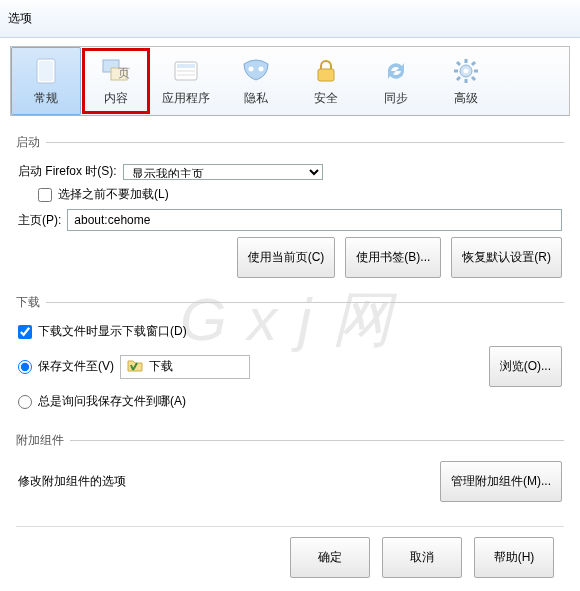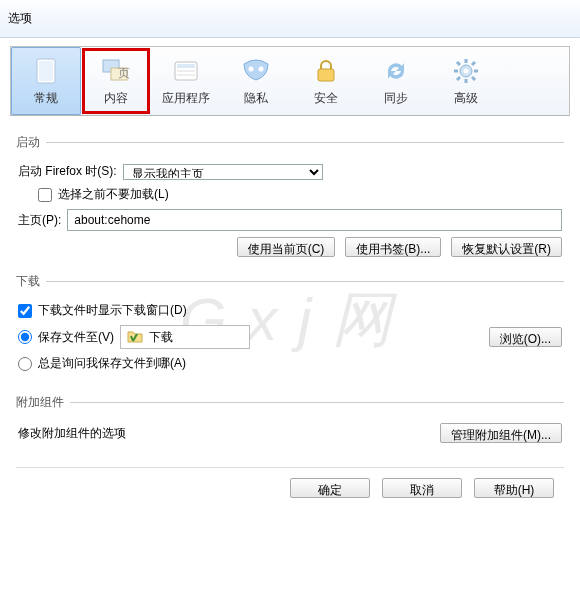--- a/index.html
+++ b/index.html
@@ -12,21 +12,21 @@
 .tool.highlight { outline: 3px solid #d40000; outline-offset:-4px; }
 .tool-icon { width: 34px; height: 30px; display:flex; align-items:center; justify-content:center; }
 .tool-label { color:#333; }
 .panel { padding: 12px 6px 0 6px; }
 fieldset { border:none; border-top:1px solid #ccc; padding: 6px 2px 10px 2px; position:relative; margin-top:6px;}
 legend { color:#555; padding: 0 6px 0 0; background:#fff; margin-left:-2px;}
 .row { display:flex; align-items:center; gap:6px; margin:6px 0; }
 .indent { margin-left: 20px; }
 select { height:16px; border:1px solid #9aa; background:#fff; padding: 1px 4px; }
 input[type=text] { height:22px; border:1px solid #9aa; padding: 1px 6px; background:#fff;}
-button.btn { background: linear-gradient(#fefefe,#e7e7e7); border:1px solid #a9a9a9; border-radius:2px; padding: 3px 10px; min-width:70px; height:20px; cursor:pointer; }
+button.btn { background: linear-gradient(#fefefe,#e7e7e7); border:1px solid #a9a9a9; border-radius:2px; padding: 3px 10px; min-width:70px; height:41px; cursor:pointer; }
 .btnrow { display:flex; justify-content:flex-end; gap:10px; margin-top:6px; }
 .filebox { display:flex; align-items:center; gap:6px; border:1px solid #bbb; height:24px; padding:1px 6px; background:#fff; min-width:130px; }
 .bottom-bar { display:flex; justify-content:flex-end; gap:12px; padding: 10px 10px 8px 0; border-top:1px solid #ddd; margin-top:8px;}
 .checkbox { display:flex; align-items:center; gap:6px; }
 input[type=checkbox], input[type=radio]{ width:14px; height:14px; }
 .spacer { flex:1; }
 .watermark { position:absolute; color:#e9e9e9; font-size:60px; font-style:italic; font-weight:300; pointer-events:none; left:180px; top:280px; letter-spacing:2px; z-index:0;}
 </style>
 </head>
 <body>

